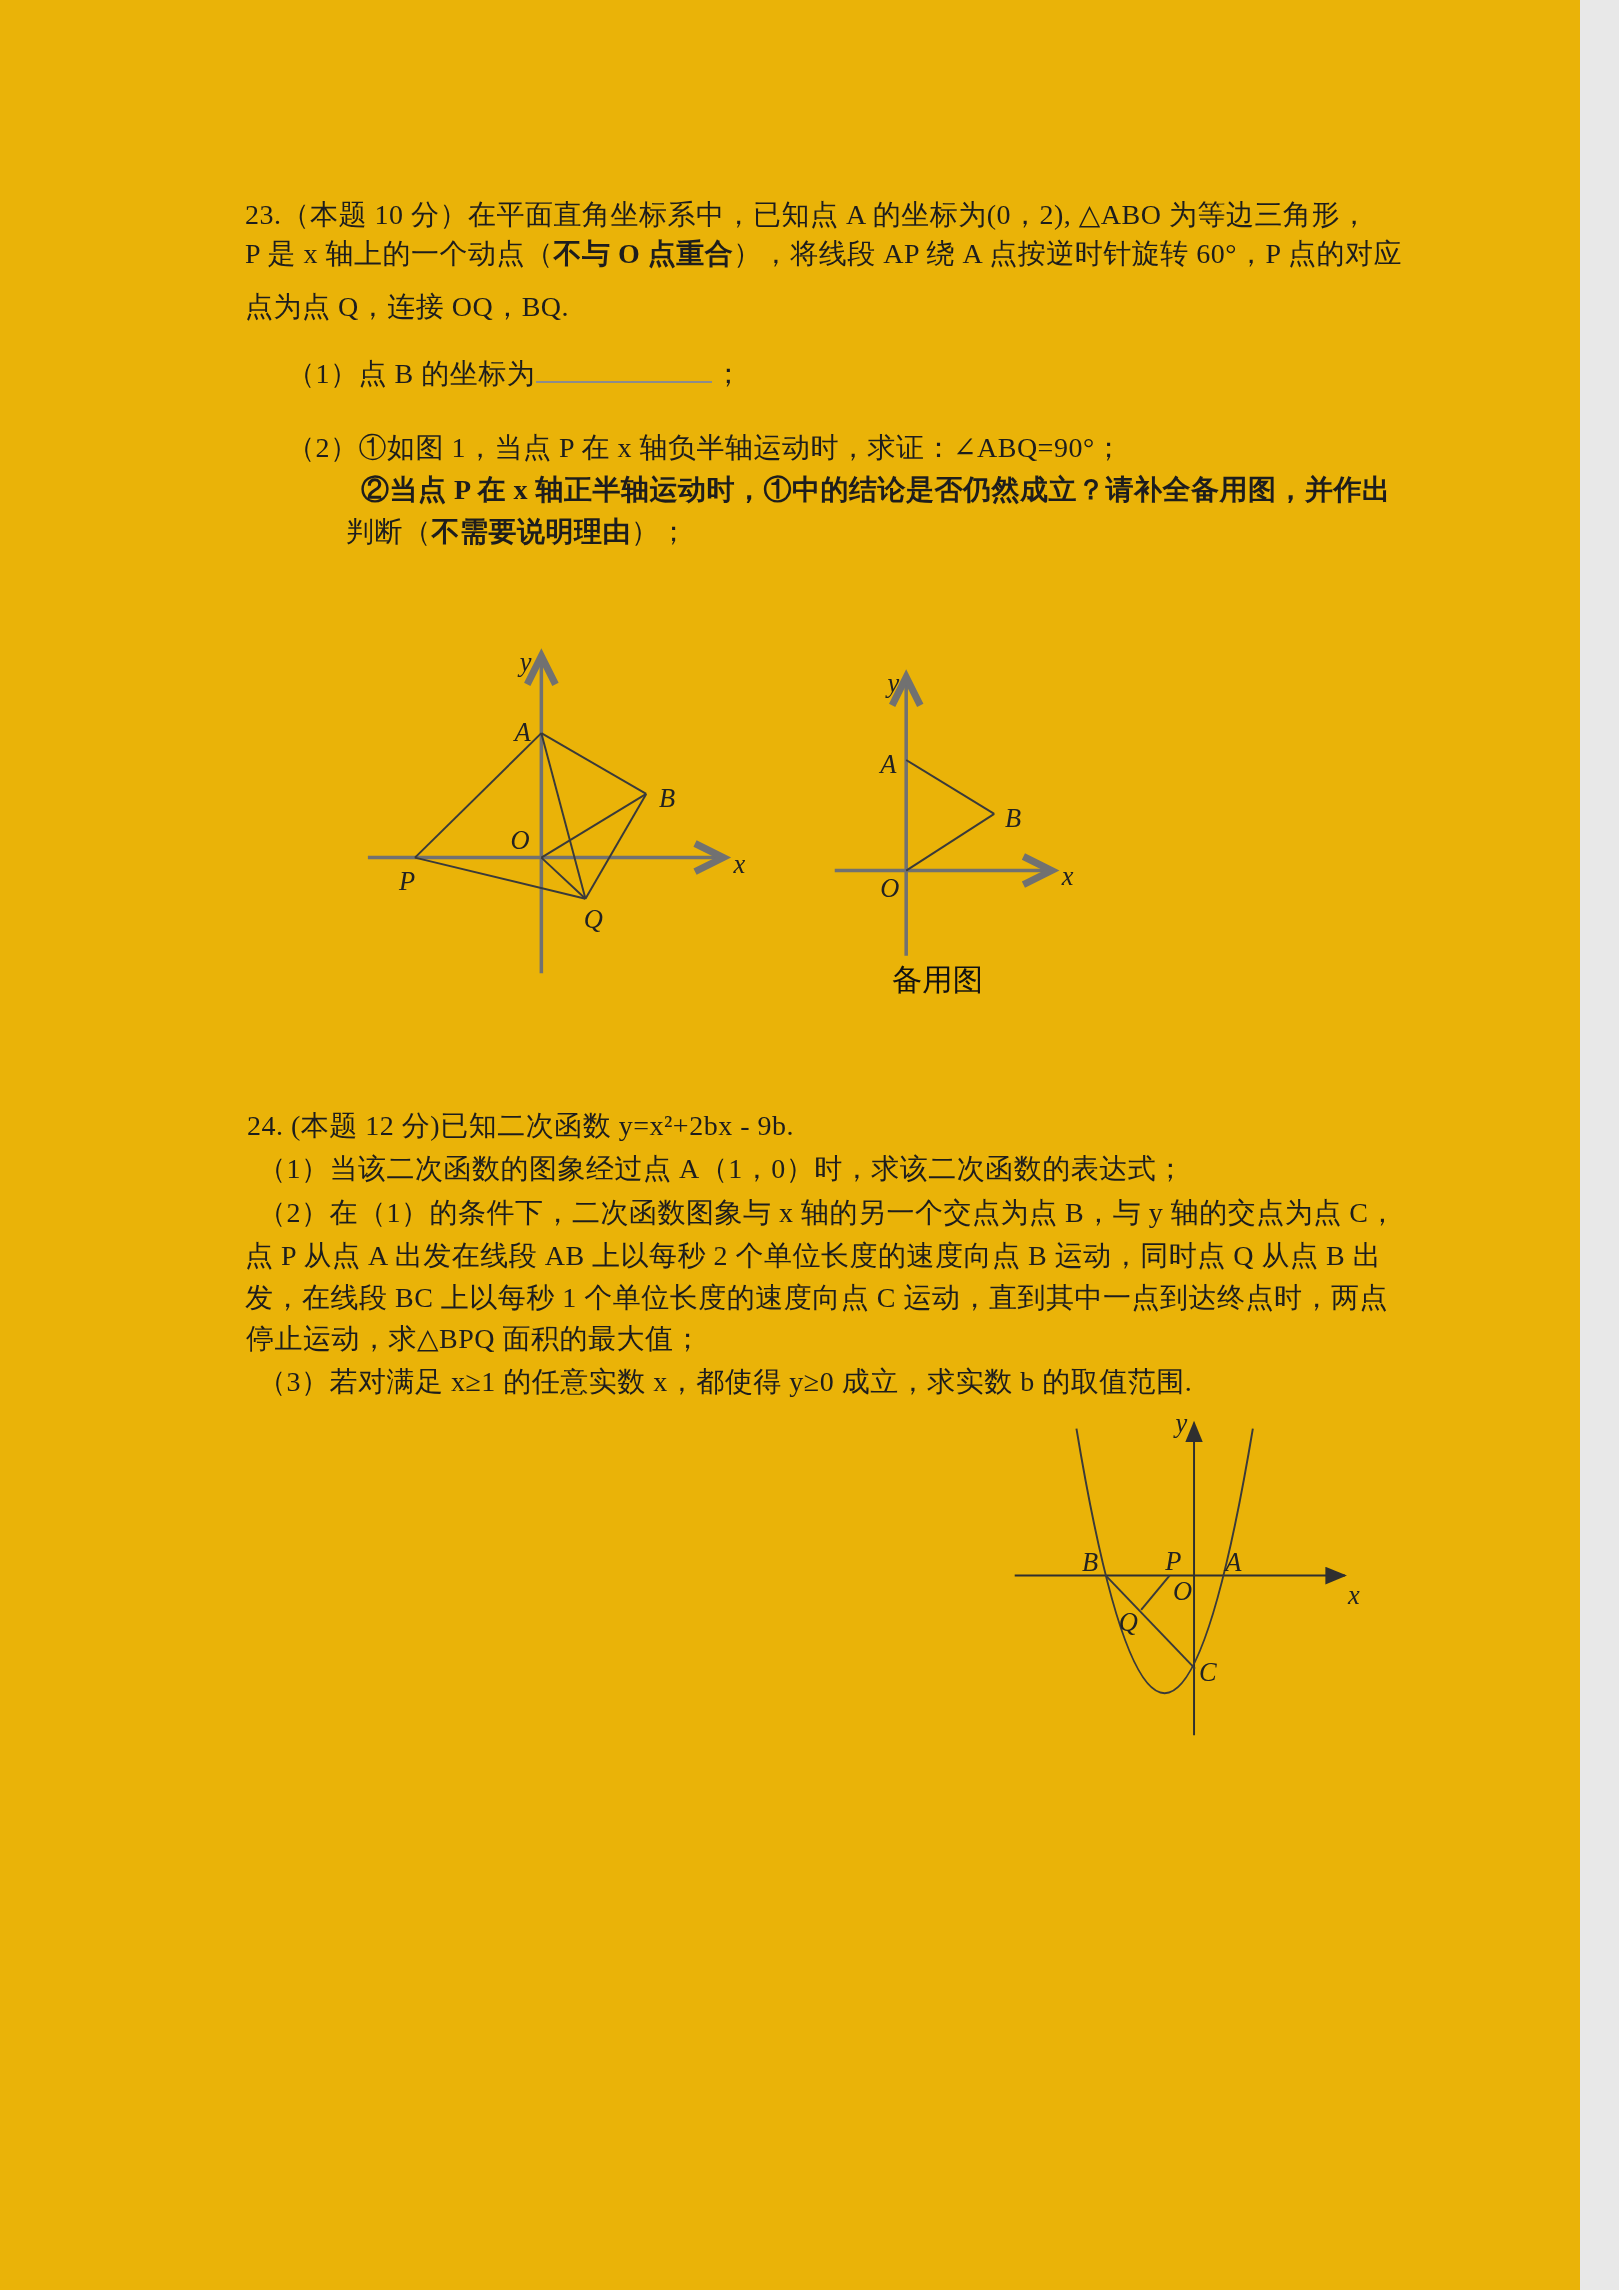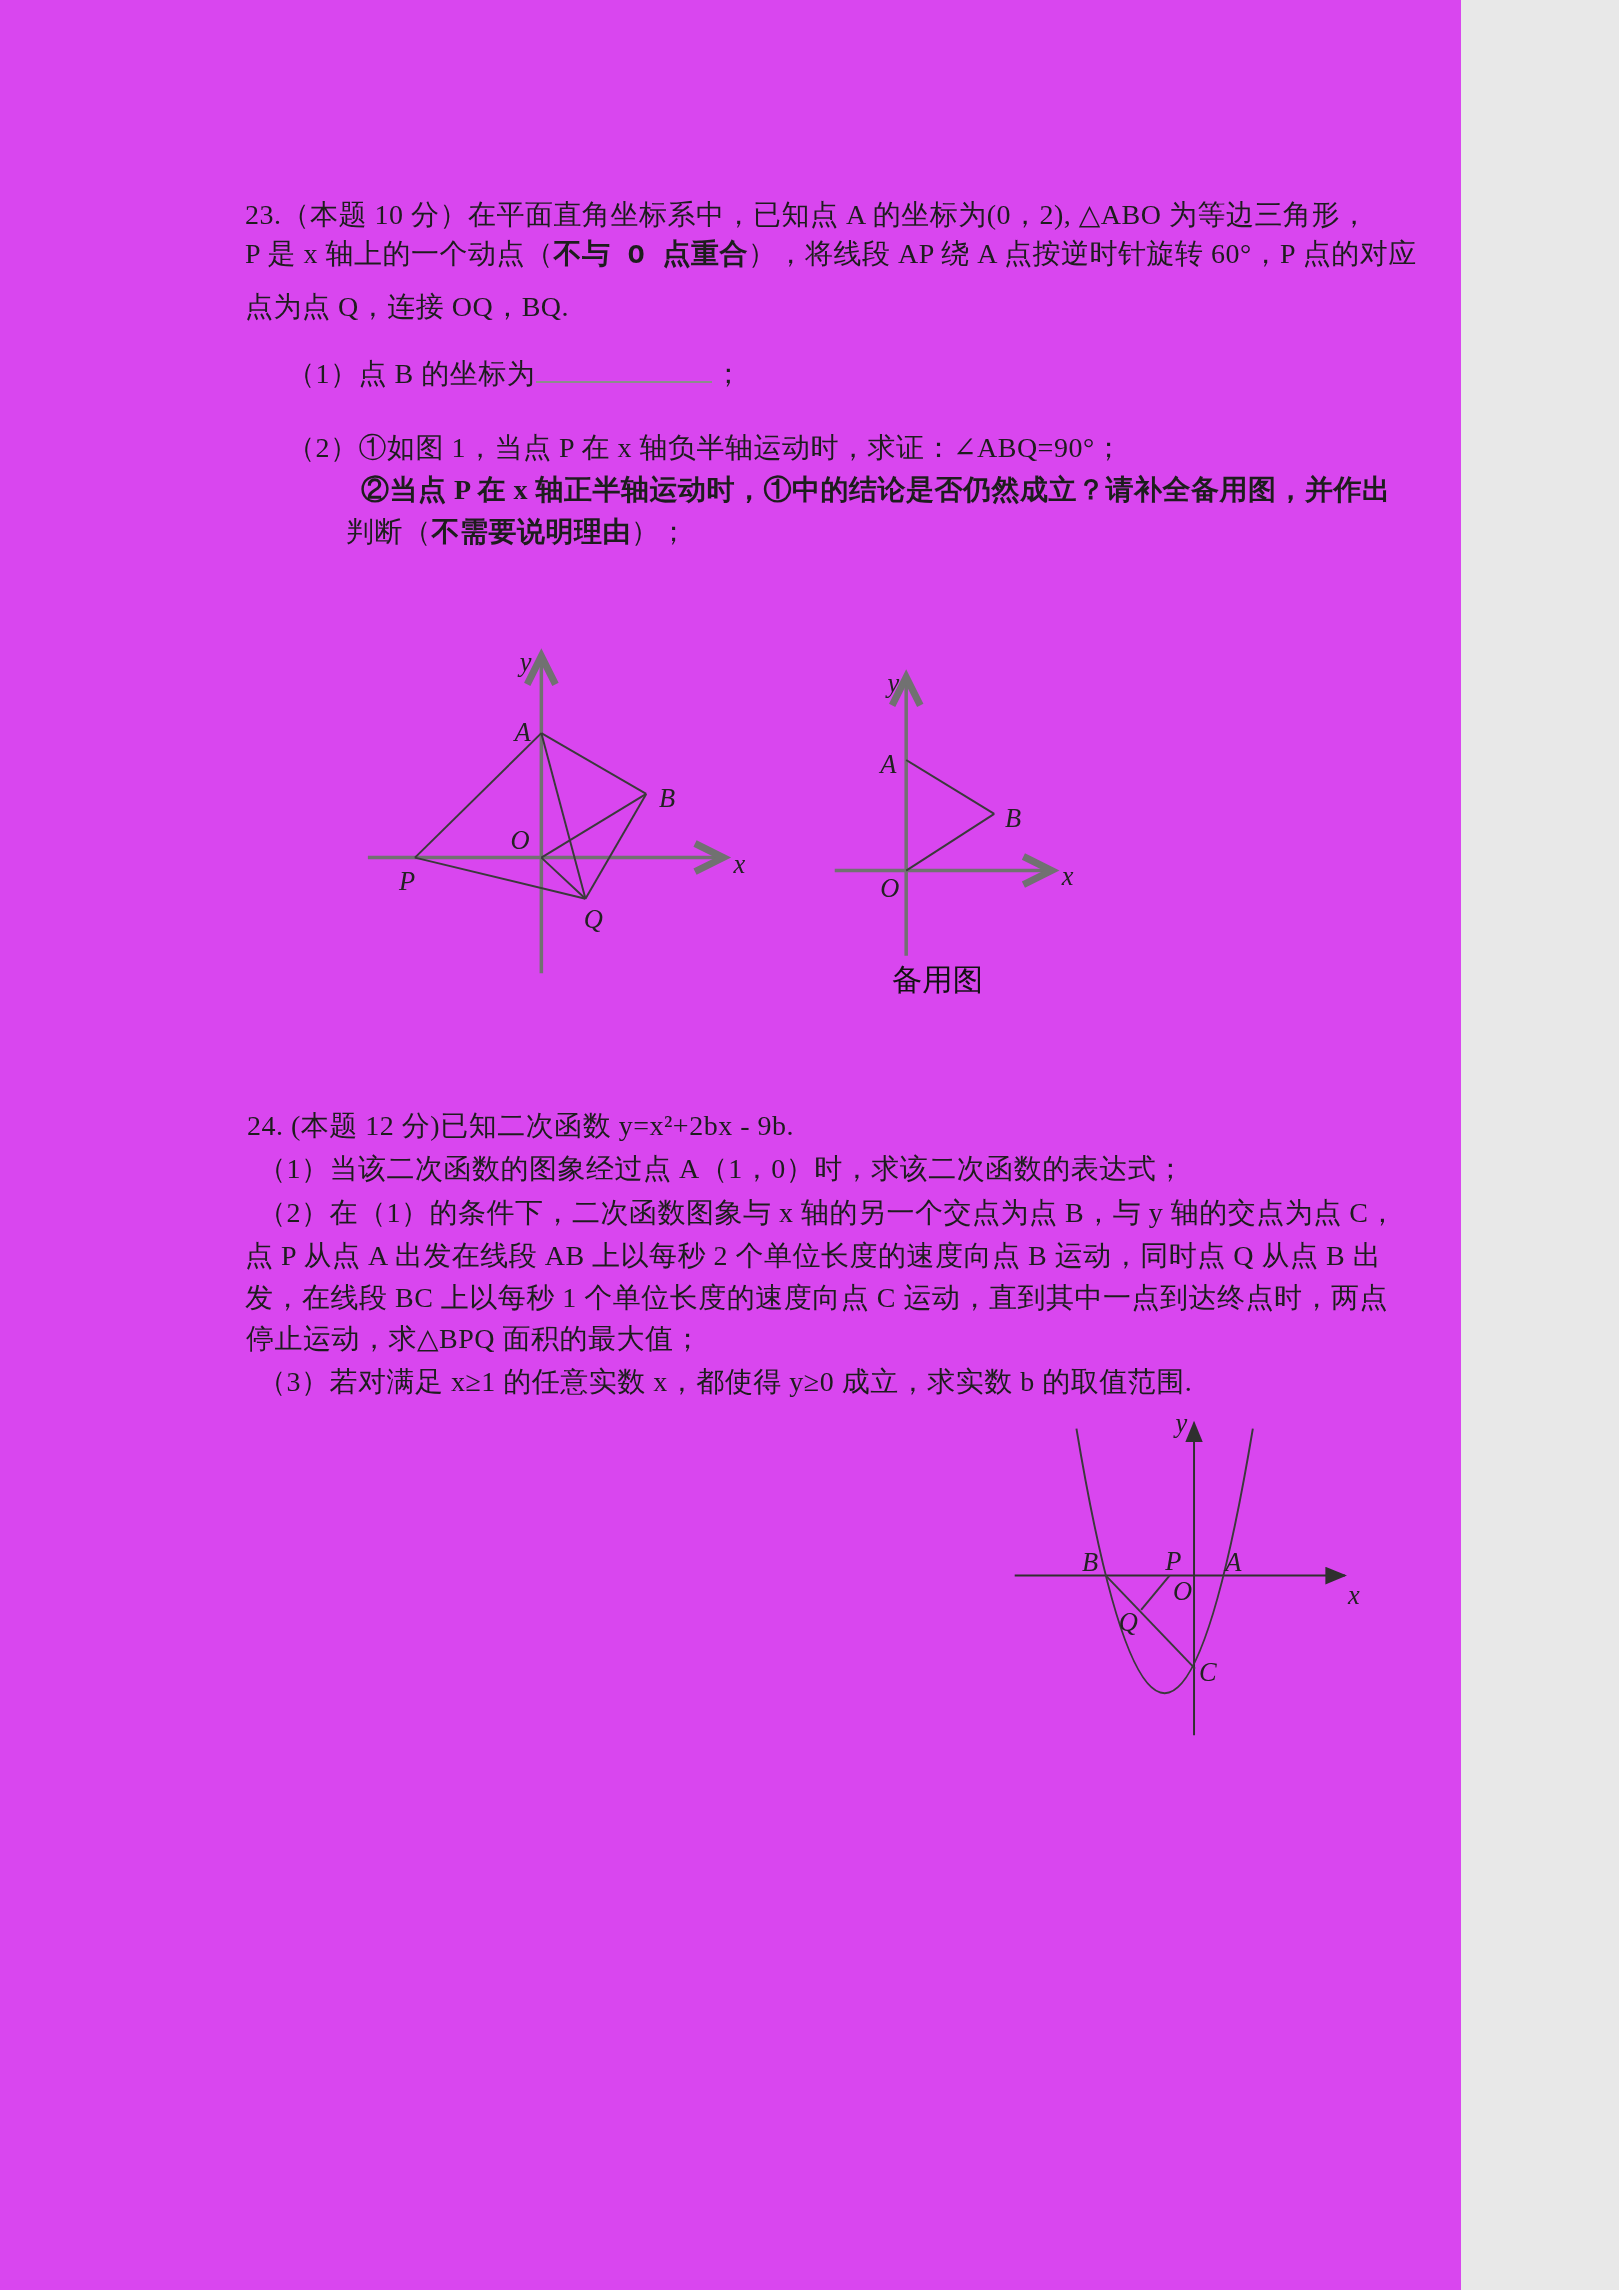--- a/index.html
+++ b/index.html
@@ -1,31 +1,31 @@
 <!DOCTYPE html>
 <html><head>
 <meta charset="utf-8">
 <style>
   html,body { margin:0; padding:0; background:#e8e8e8; }
   .page {
     position:relative;
-    width:1461px; height:2291px;
-    background:#d946ef;
+    width:1580px; height:2291px;
+    background:#eab308;
     font-family:"Liberation Serif","DejaVu Serif",serif;
     color:#1d1d1d;
     overflow:hidden;
   }
   .tl {
     position:absolute;
     font-size:28px;
     line-height:35px;
     white-space:nowrap;
     letter-spacing:0.5px;
   }
-  .b { font-weight:bold;font-family:Liberation Mono, monospace; }
+  .b { font-weight:bold; }
   .emph {
     font-weight:bold;
     border-bottom:4.4px dotted #1d1d1d;
     padding-bottom:1px;
   }
   .blank {
     display:inline-block;
     width:176px;
     height:1.05em;
     border-bottom:2px solid #8c8c8c;

